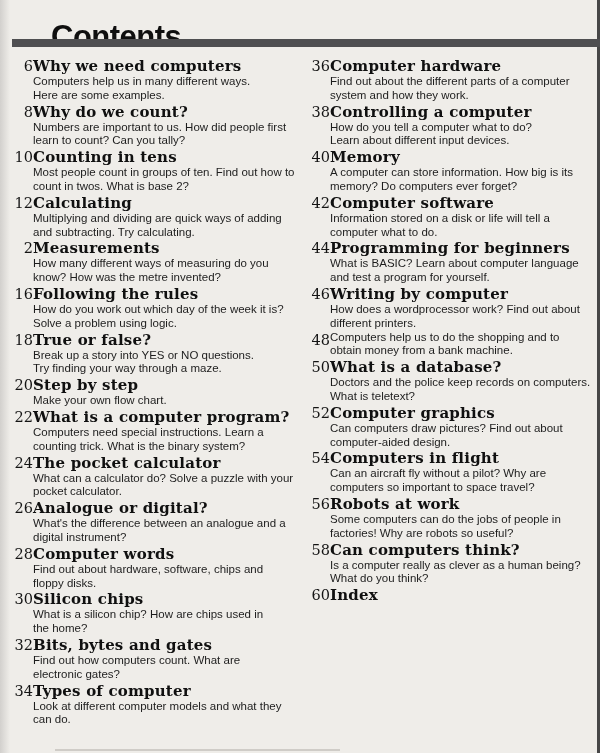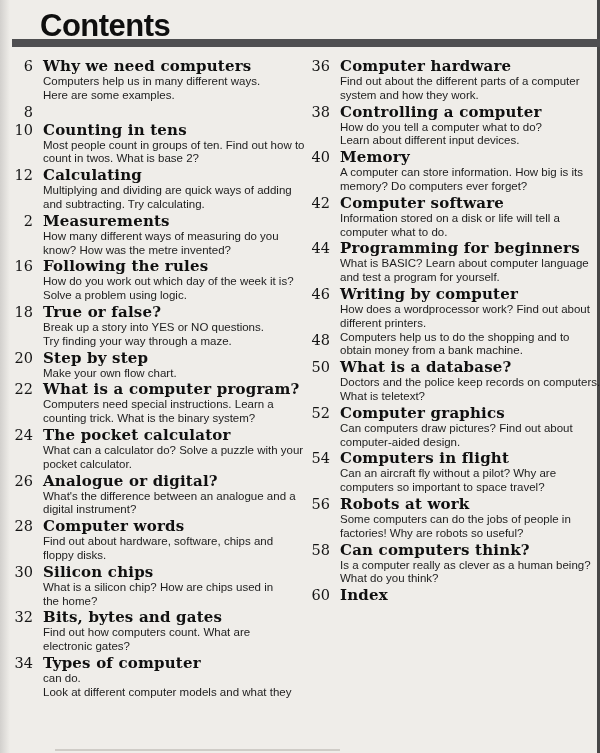--- a/index.html
+++ b/index.html
@@ -11,42 +11,42 @@
   .page{position:absolute;inset:0;}
   .left-edge{
     position:absolute;left:0;top:0;bottom:0;width:10px;
     background:linear-gradient(to right,var(--edge-light,#d2d0cd),rgba(239,237,233,0));
   }
   .right-edge{
     position:absolute;right:0;top:0;bottom:0;width:3px;
     background:var(--edge-dark,#474747);
   }
   h1.title{
-    position:absolute;left:40px;top:8px;margin:0;
+    position:absolute;left:40px;top:8px;margin:11px;
     font-family:"Liberation Sans",sans-serif;font-weight:bold;
     font-size:31px;letter-spacing:-0.5px;color:#0f0f0f;
   }
   .rule{
     position:absolute;left:12px;right:0;top:39px;height:8px;
     background:var(--rule-color,#4f4f51);
   }
   .columns{position:absolute;top:57px;left:0;right:0;bottom:0;}
   .col{
     position:absolute;top:0;left:2px;width:294px;
     margin:0;padding:0;list-style:none;
   }
   .col-right{left:303px;width:294px;}
   .entry{display:flex;margin:0;}
   .num{
     flex:none;width:31px;text-align:right;
     font-family:"DejaVu Serif",serif;font-size:14.5px;line-height:18px;
     color:var(--text-color,#141414);
   }
   .col-right .num{width:27px;}
-  .entry-body{display:block;flex:1;margin-left:10px;min-width:0;}
+  .entry-body{display:block;flex:1;margin-left:0;min-width:0;}
   .etitle{
     display:block;font-family:"DejaVu Serif",serif;font-weight:bold;
     font-size:15px;line-height:18px;letter-spacing:0.2px;color:#101010;
     white-space:nowrap;
   }
   .desc{display:block;}
   .desc .line{
     display:block;font-family:"Liberation Sans",sans-serif;
     font-size:11.5px;line-height:13.8px;color:#1d1d1d;
     white-space:nowrap;
@@ -74,20 +74,27 @@
       <span class="etitle">Why we need computers</span>
       <span class="desc">
               <span class="line">Computers help us in many different ways.</span>
               <span class="line">Here are some examples.</span>
             </span>
     </span>
   </li>
 
   <li class="entry">
     <span class="num">8</span>
+    <span class="entry-body">
+      <span class="etitle">Why do we count?</span>
+      <span class="desc">
+              <span class="line">Numbers are important to us. How did people first</span>
+              <span class="line">learn to count? Can you tally?</span>
+            </span>
+    </span>
   </li>
 
   <li class="entry">
     <span class="num">10</span>
     <span class="entry-body">
       <span class="etitle">Counting in tens</span>
       <span class="desc">
               <span class="line">Most people count in groups of ten. Find out how to</span>
               <span class="line">count in twos. What is base 2?</span>
             </span>
@@ -212,22 +219,22 @@
               <span class="line">electronic gates?</span>
             </span>
     </span>
   </li>
 
   <li class="entry">
     <span class="num">34</span>
     <span class="entry-body">
       <span class="etitle">Types of computer</span>
       <span class="desc">
+              <span class="line">Look at different computer models and what they</span>
               <span class="line">can do.</span>
-              <span class="line">Look at different computer models and what they</span>
             </span>
     </span>
   </li>
 </ol>
     <ol class="col col-right" id="col-right">
   <li class="entry">
     <span class="num">36</span>
     <span class="entry-body">
       <span class="etitle">Computer hardware</span>
       <span class="desc">

